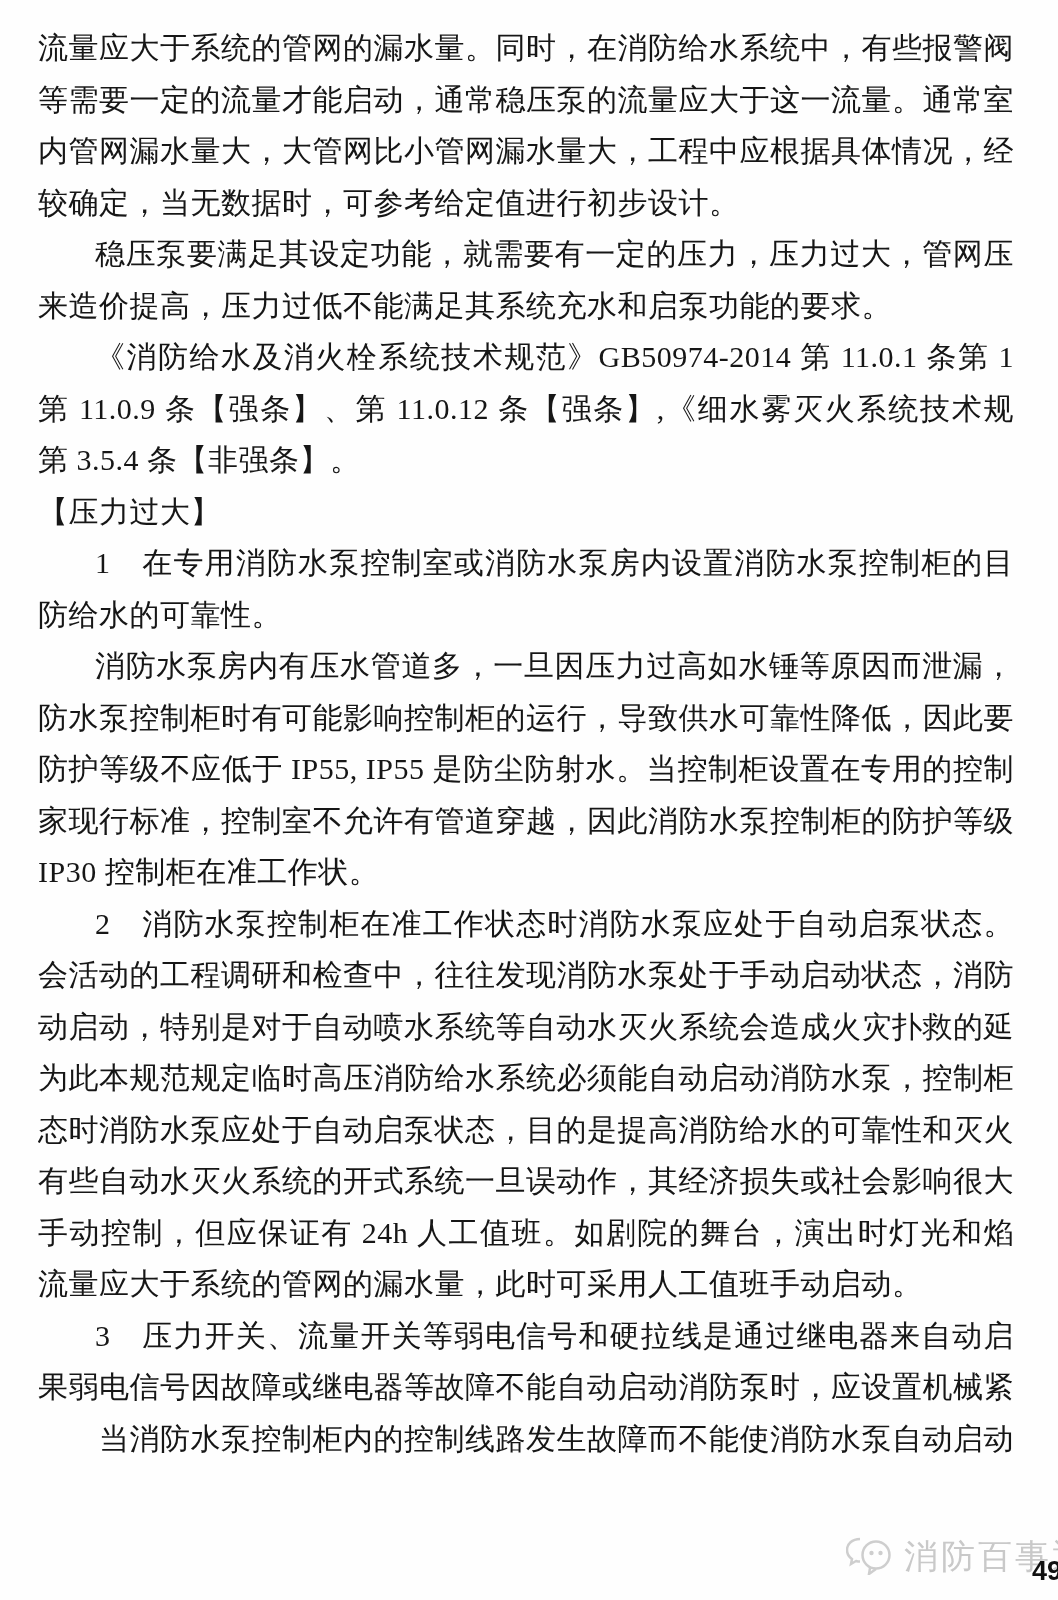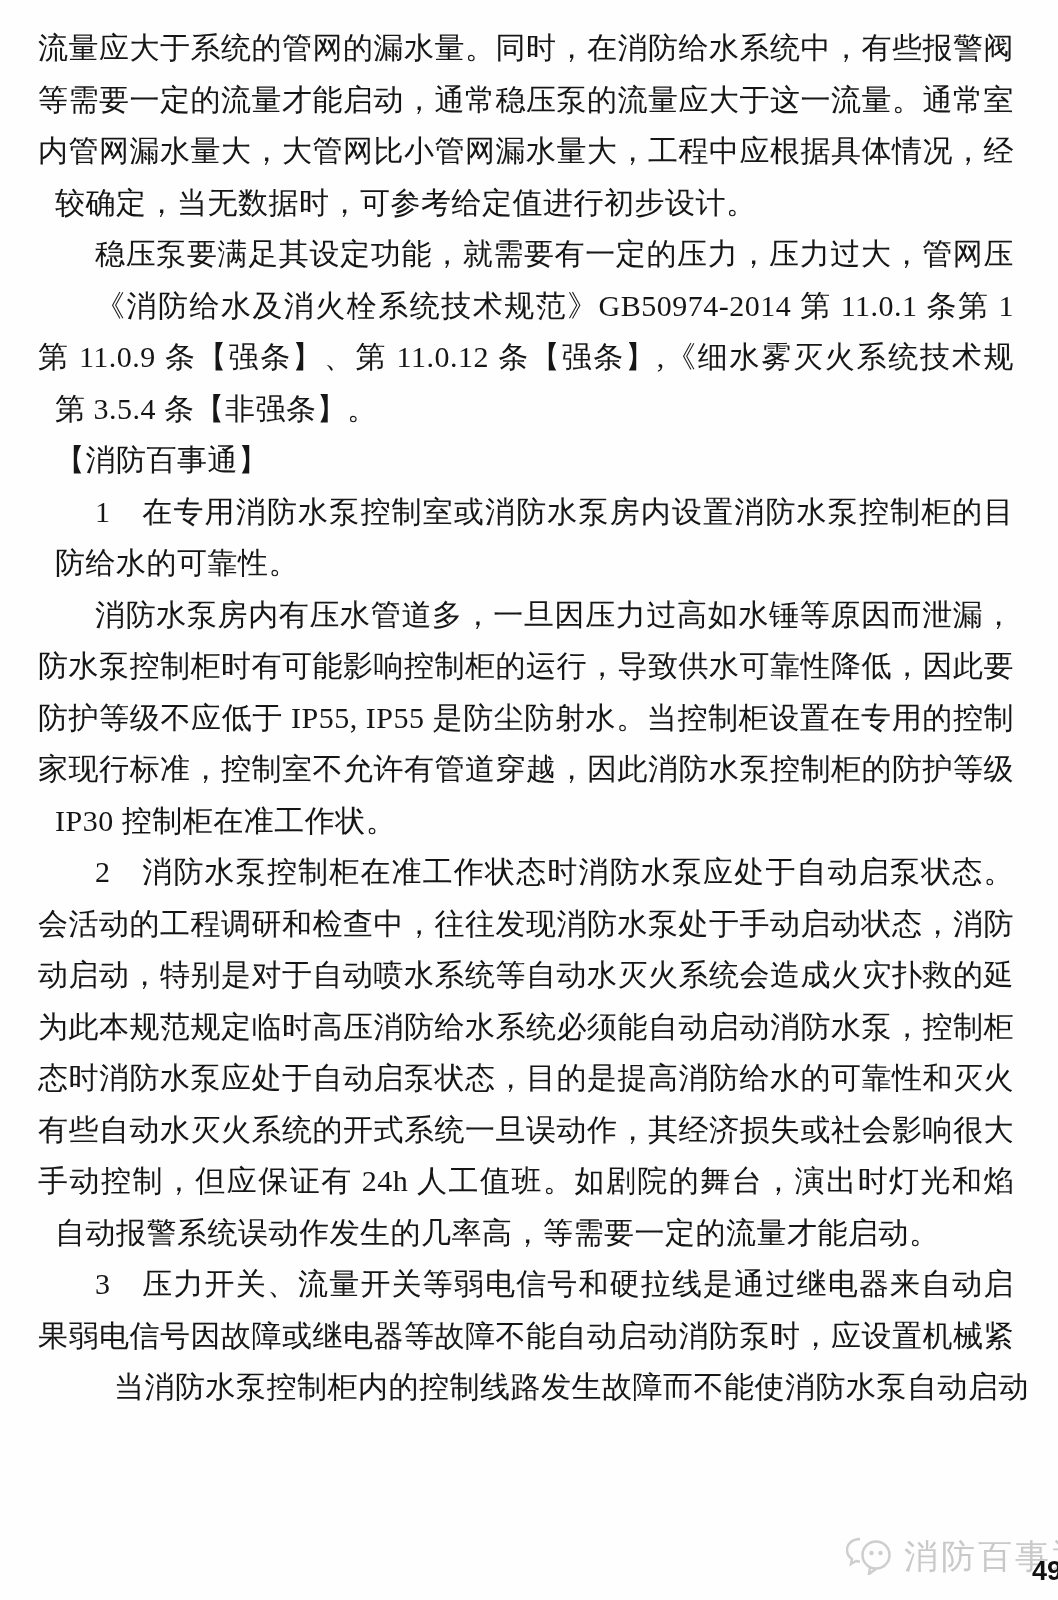--- a/index.html
+++ b/index.html
@@ -31,23 +31,22 @@
     letter-spacing: 0.5px;
     white-space: normal;
     overflow: hidden;
   }
   .line.justify {
     text-align: justify;
     text-align-last: justify;
     text-justify: inter-character;
   }
   .line.left {
-    text-align: center;
+    text-align: right;
     text-align-last: left;
-    margin-left: 17px;
   }
   .line.indent {
     padding-left: 57px;
   }
   .footer {
     position: absolute;
     left: 4px;
     top: 1556px;
     width: 100%;
     text-align: right;
@@ -82,39 +81,40 @@
 <body>
 
 <div class="page">
 
   <div class="text-block" id="lines-container">
       <div class="line justify">流量应大于系统的管网的漏水量。同时，在消防给水系统中，有些报警阀等压力开关</div>
       <div class="line justify">等需要一定的流量才能启动，通常稳压泵的流量应大于这一流量。通常室外管网比室</div>
       <div class="line justify">内管网漏水量大，大管网比小管网漏水量大，工程中应根据具体情况，经相关计算比</div>
       <div class="line left">较确定，当无数据时，可参考给定值进行初步设计。</div>
       <div class="line justify indent">稳压泵要满足其设定功能，就需要有一定的压力，压力过大，管网压力等级高带</div>
+      <div class="line left">来造价提高，压力过低不能满足其系统充水和启泵功能的要求。</div>
       <div class="line justify indent">《消防给水及消火栓系统技术规范》GB50974-2014 第 11.0.1 条第 1 款【强条】、</div>
       <div class="line justify">第 11.0.9 条【强条】、第 11.0.12 条【强条】,《细水雾灭火系统技术规范》GB 50898-2013</div>
       <div class="line left">第 3.5.4 条【非强条】。</div>
-      <div class="line left">【消防百事通】</div>
+      <div class="line left">【压力过大】</div>
       <div class="line justify indent">1　在专用消防水泵控制室或消防水泵房内设置消防水泵控制柜的目的是提高消</div>
       <div class="line left">防给水的可靠性。</div>
       <div class="line justify indent">消防水泵房内有压水管道多，一旦因压力过高如水锤等原因而泄漏，当喷泄到消</div>
       <div class="line justify">防水泵控制柜时有可能影响控制柜的运行，导致供水可靠性降低，因此要求控制柜的</div>
       <div class="line justify">防护等级不应低于 IP55, IP55 是防尘防射水。当控制柜设置在专用的控制室，根据国</div>
       <div class="line justify">家现行标准，控制室不允许有管道穿越，因此消防水泵控制柜的防护等级可适当降低，</div>
       <div class="line left">IP30 控制柜在准工作状。</div>
       <div class="line justify indent">2　消防水泵控制柜在准工作状态时消防水泵应处于自动启泵状态。在我国大型社</div>
       <div class="line justify">会活动的工程调研和检查中，往往发现消防水泵处于手动启动状态，消防水泵无法自</div>
       <div class="line justify">动启动，特别是对于自动喷水系统等自动水灭火系统会造成火灾扑救的延误和失败，</div>
       <div class="line justify">为此本规范规定临时高压消防给水系统必须能自动启动消防水泵，控制柜在准工作状</div>
       <div class="line justify">态时消防水泵应处于自动启泵状态，目的是提高消防给水的可靠性和灭火的成功率。</div>
       <div class="line justify">有些自动水灭火系统的开式系统一旦误动作，其经济损失或社会影响很大时，应采用</div>
       <div class="line justify">手动控制，但应保证有 24h 人工值班。如剧院的舞台，演出时灯光和焰火较多，火灾</div>
-      <div class="line left">自动报警系统误动作发生的几率高，等需要一定的流量才能启动。</div>
+      <div class="line left">流量应大于系统的管网的漏水量，此时可采用人工值班手动启动。</div>
       <div class="line justify indent">3　压力开关、流量开关等弱电信号和硬拉线是通过继电器来自动启动消防泵，如</div>
       <div class="line justify">果弱电信号因故障或继电器等故障不能自动启动消防泵时，应设置机械紧急启动装置。</div>
       <div class="line left indent">当消防水泵控制柜内的控制线路发生故障而不能使消防水泵自动启动时，若立即</div>
     </div>
 
   <div class="watermark">
     <span class="bubble-icon">
       <svg width="52" height="40" viewBox="0 0 52 40">
         <g fill="none" stroke="#a8a8a8" stroke-width="2.5">
           <path d="M14 4 C6 4 1 9 1 15 C1 19 3 22 6 24 L5 29 L10 26 C11.2 26.4 12.5 26.6 14 26.6"></path>

